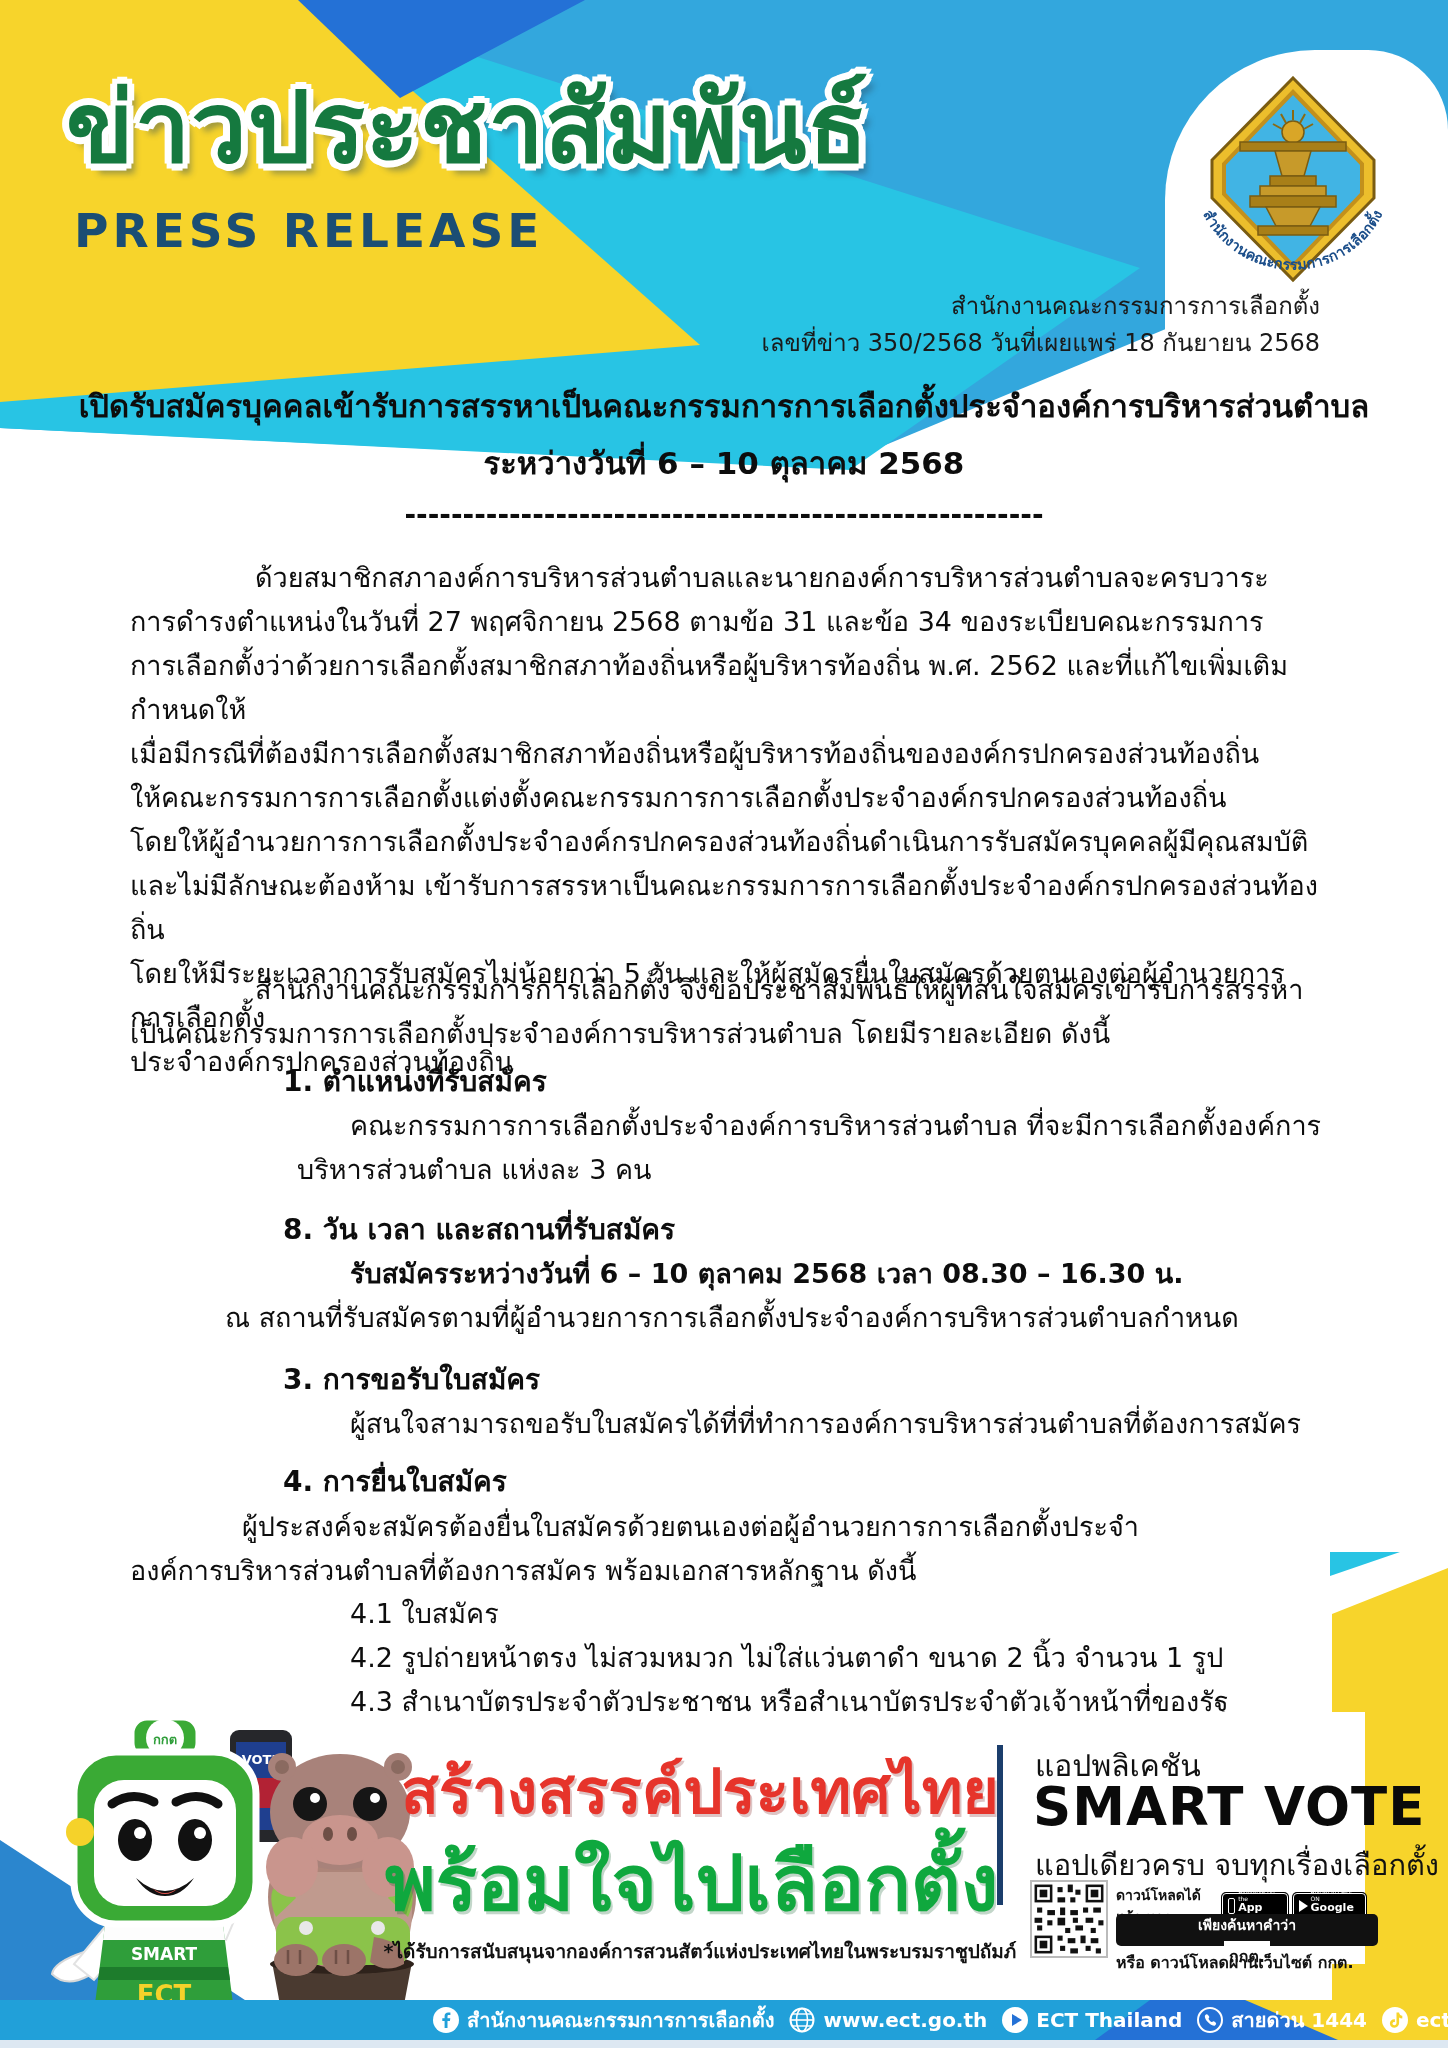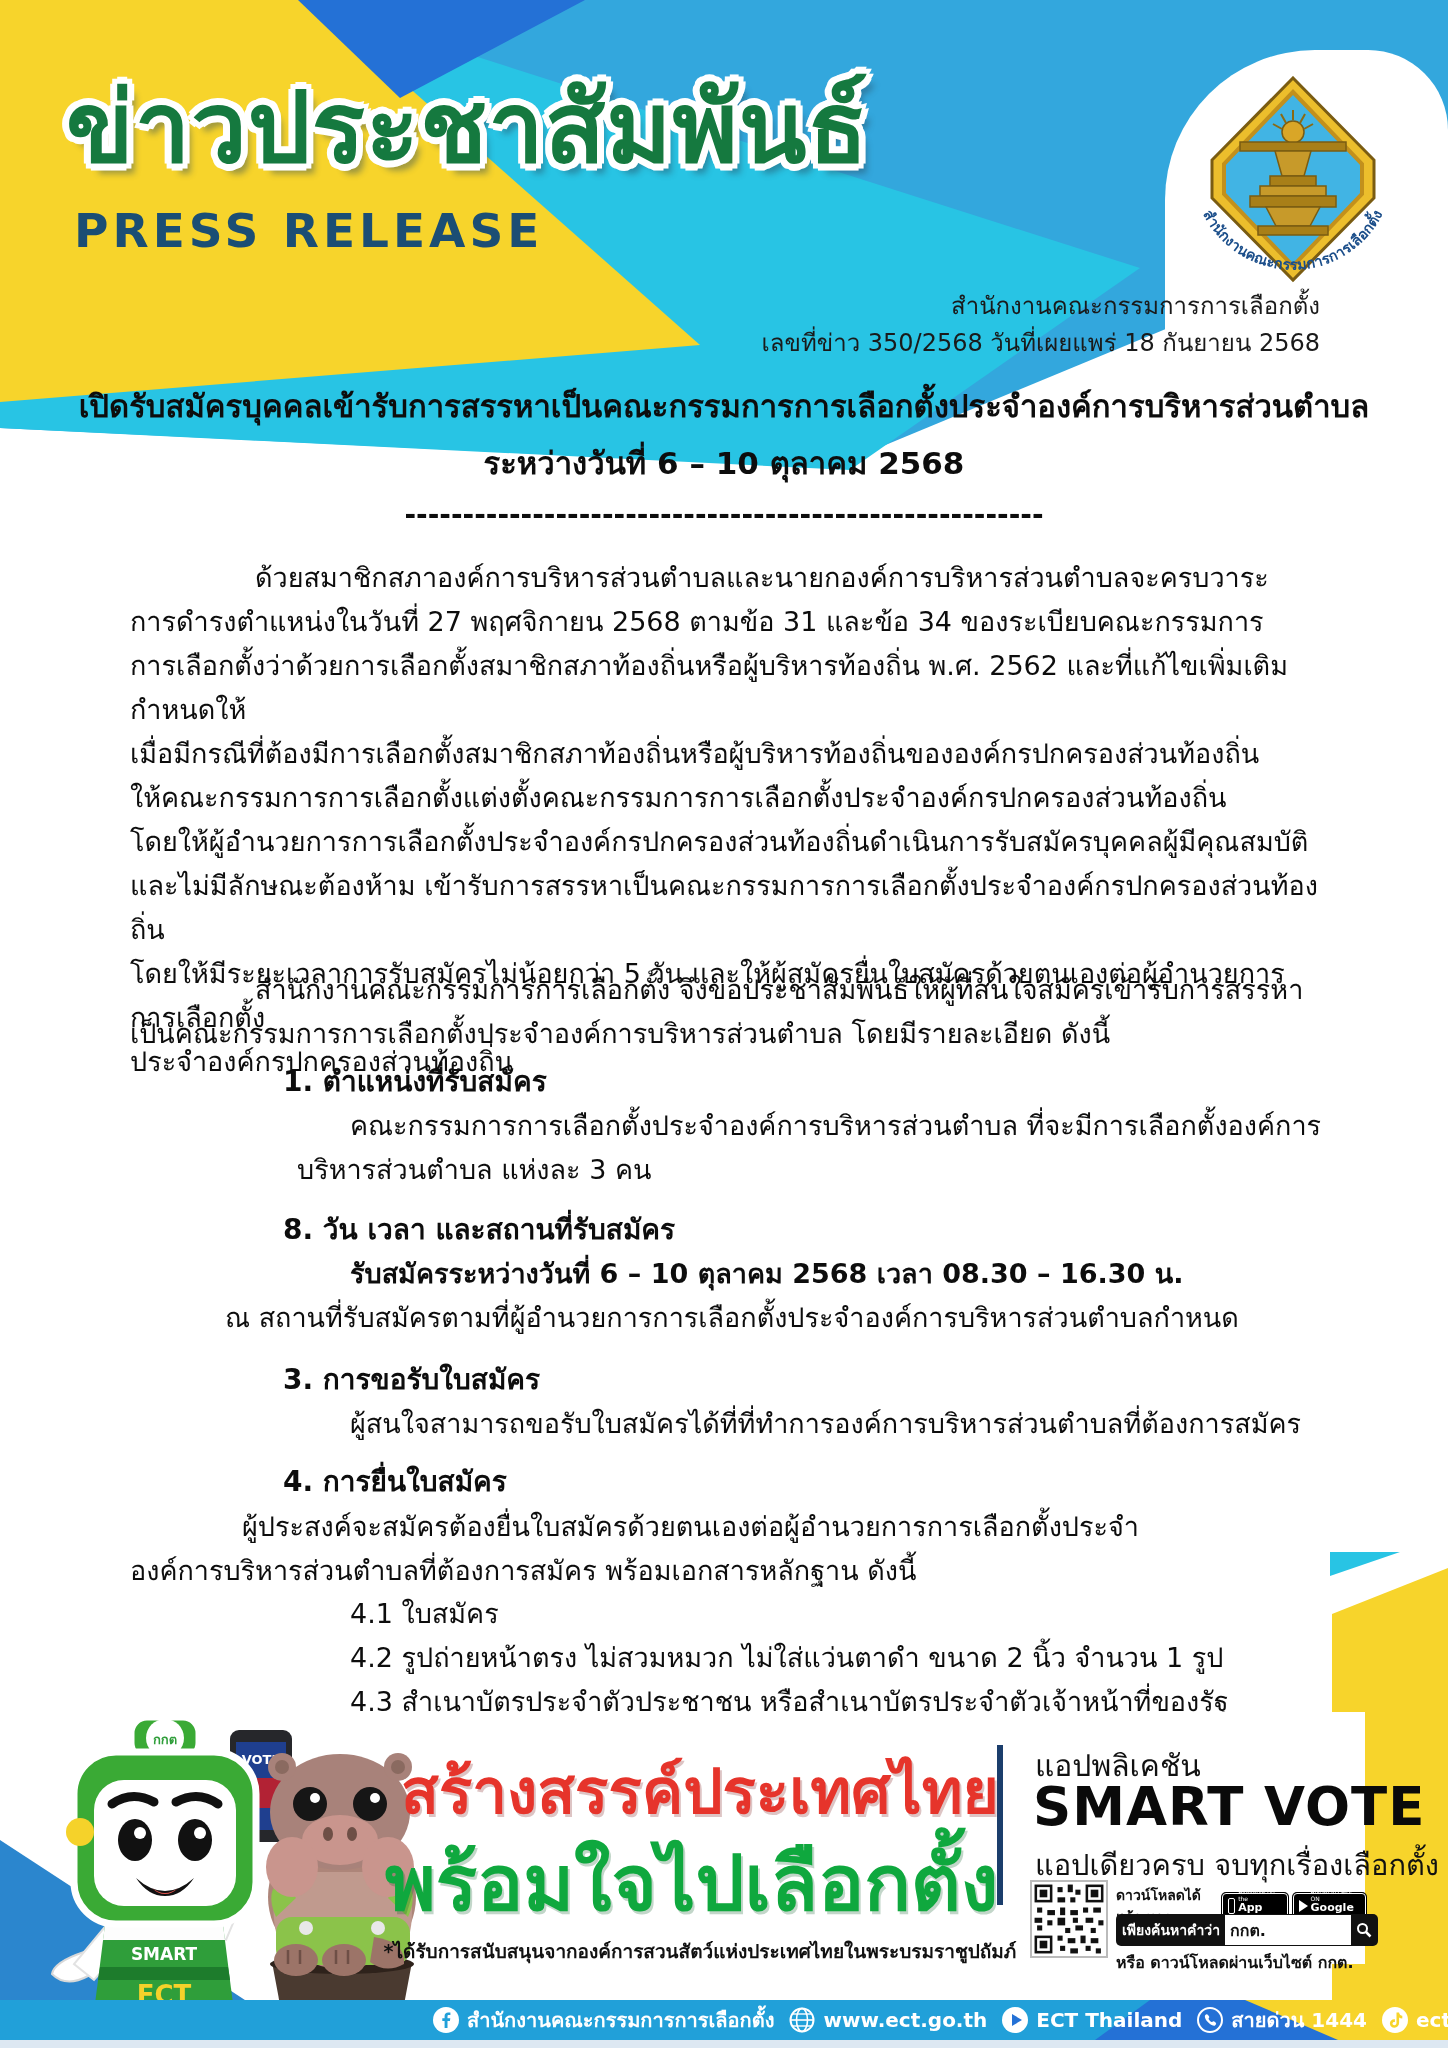--- a/index.html
+++ b/index.html
@@ -60,21 +60,21 @@
   .qr{left:1030px;top:1880px;width:74px;height:74px;border:2px solid #bbb;background:#fff;}
   .dl-row{left:1116px;top:1884px;width:250px;display:flex;align-items:center;gap:5px;}
   .dl-label{font-size:14px;font-weight:bold;color:#111;}
   .badge{height:24px;background:#000;border:1px solid #fff;border-radius:4px;color:#fff;
          display:flex;align-items:center;gap:3px;padding:0 5px;box-shadow:0 0 0 1px #000;}
   .badge .l1{font-size:6px;line-height:7px;} .badge .l2{font-size:11px;font-weight:bold;line-height:11px;}
   .phone-glyph{width:8px;height:14px;border:1.5px solid #fff;border-radius:2px;display:inline-block;}
   .gp-glyph{width:0;height:0;border-top:6px solid transparent;border-bottom:6px solid transparent;
             border-left:9px solid #fff;display:inline-block;}
   .search-pill{left:1116px;top:1914px;width:250px;height:32px;background:#111;border-radius:5px;
-               display:flex;align-items:center;padding:0 6px;gap:5px;}
+               display:flex;align-items:center;padding:0 6px;gap:5px;flex-direction:column;}
   .search-label{font-size:14px;font-weight:bold;color:#fff;white-space:nowrap;}
   .search-box{flex:1;height:22px;background:#fff;display:flex;align-items:center;padding:4px 5px;
               font-size:16px;font-weight:bold;color:#111;}
   .alt-dl{left:1116px;top:1950px;font-size:16px;font-weight:bold;color:#111;}
 
   .bar{left:0;top:2000px;width:1448px;height:40px;background:#21a0d9;}
   .bar-royal{position:absolute;left:0;top:0;width:1448px;height:40px;background:#2471d6;
              clip-path:polygon(1150px 0,1448px 0,1448px 40px,1095px 40px);}
   .bar-yellow{position:absolute;left:0;top:0;width:1448px;height:40px;background:#f7d42b;
              clip-path:polygon(1245px 0,1448px 0,1448px 40px,1338px 40px);}

